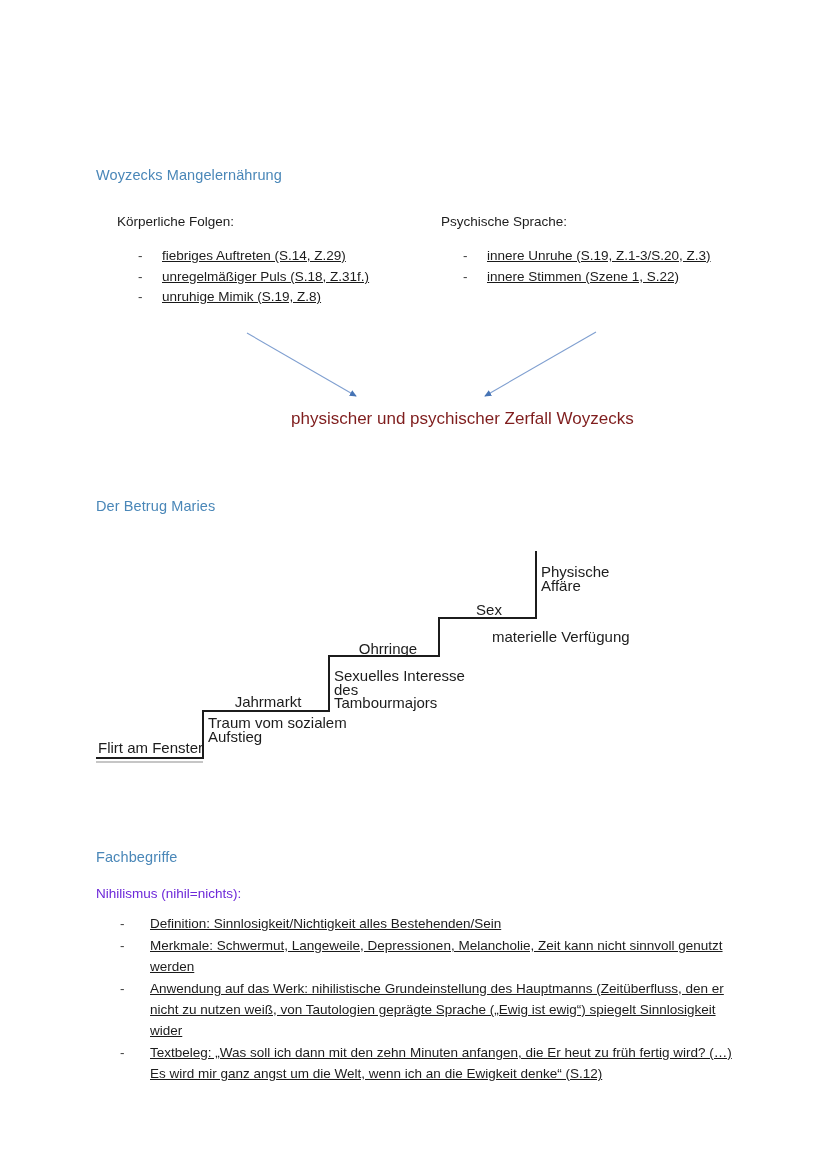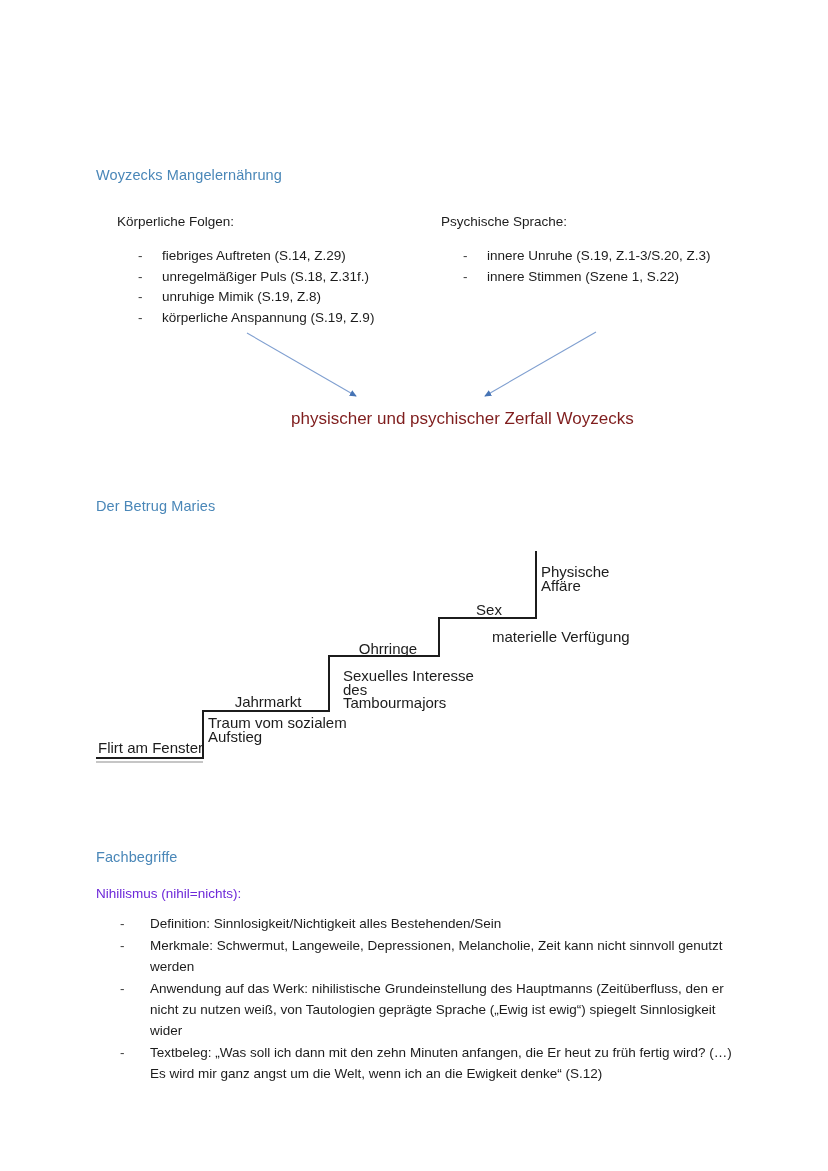--- a/index.html
+++ b/index.html
@@ -41,20 +41,21 @@
     color: #6d28d9;
     line-height: 20px;
   }
 
   
   .bullet-list {
     position: absolute;
     margin: 0;
     padding: 0;
     list-style: none;
+    text-decoration: underline;
   }
   .bullet-list li {
     position: relative;
     font-size: 13.5px;
     line-height: 20.5px;
     color: #1c1c1c;
     padding-left: 26px;
     margin-bottom: 0;
   }
   .bullet-list li::before {
@@ -118,21 +119,20 @@
 <div id="page">
 
   <div class="section-heading" style="left:96px; top:167px;">Woyzecks Mangelernährung</div>
 
   <div class="sub-label" style="left:117px; top:214px;">Körperliche Folgen:</div>
 
   <ul class="bullet-list" style="left:136px; top:246px; width:300px;">
     <li>fiebriges Auftreten (S.14, Z.29)</li>
     <li>unregelmäßiger Puls (S.18, Z.31f.)</li>
     <li>unruhige Mimik (S.19, Z.8)</li>
-    <li>körperliche Anspannung (S.19, Z.9)</li>
   </ul>
 
   <div class="sub-label" style="left:441px; top:214px;">Psychische Sprache:</div>
 
   <ul class="bullet-list" style="left:461px; top:246px; width:265px;">
     <li>innere Unruhe (S.19, Z.1-3/S.20, Z.3)</li>
     <li>innere Stimmen (Szene 1, S.22)</li>
   </ul>
 
   <svg class="arrow-layer" viewBox="0 0 828 1171" xmlns="http://www.w3.org/2000/svg">
@@ -156,21 +156,21 @@
     <line x1="96" y1="762" x2="203" y2="762" stroke="#8d8d8d" stroke-width="1"></line>
   </svg>
 
   <div class="stair-label" style="left:98px; top:741px;">Flirt am Fenster</div>
 
   <div class="stair-label center" style="left:213px; top:695px; width:110px;">Jahrmarkt</div>
   <div class="stair-label" style="left:208px; top:716px;">Traum vom sozialem
 Aufstieg</div>
 
   <div class="stair-label center" style="left:338px; top:642px; width:100px;">Ohrringe</div>
-  <div class="stair-label" style="left:343px; top:669px;">Sexuelles Interesse
+  <div class="stair-label" style="left:334px; top:669px;">Sexuelles Interesse
 des
 Tambourmajors</div>
 
   <div class="stair-label center" style="left:446px; top:603px; width:86px;">Sex</div>
   <div class="stair-label" style="left:444px; top:630px;margin-left:48px;">materielle Verfügung</div>
 
   <div class="stair-label" style="left:541px; top:565px;">Physische
 Affäre</div>
 
   <div class="section-heading" style="left:96px; top:849px;">Fachbegriffe</div>

